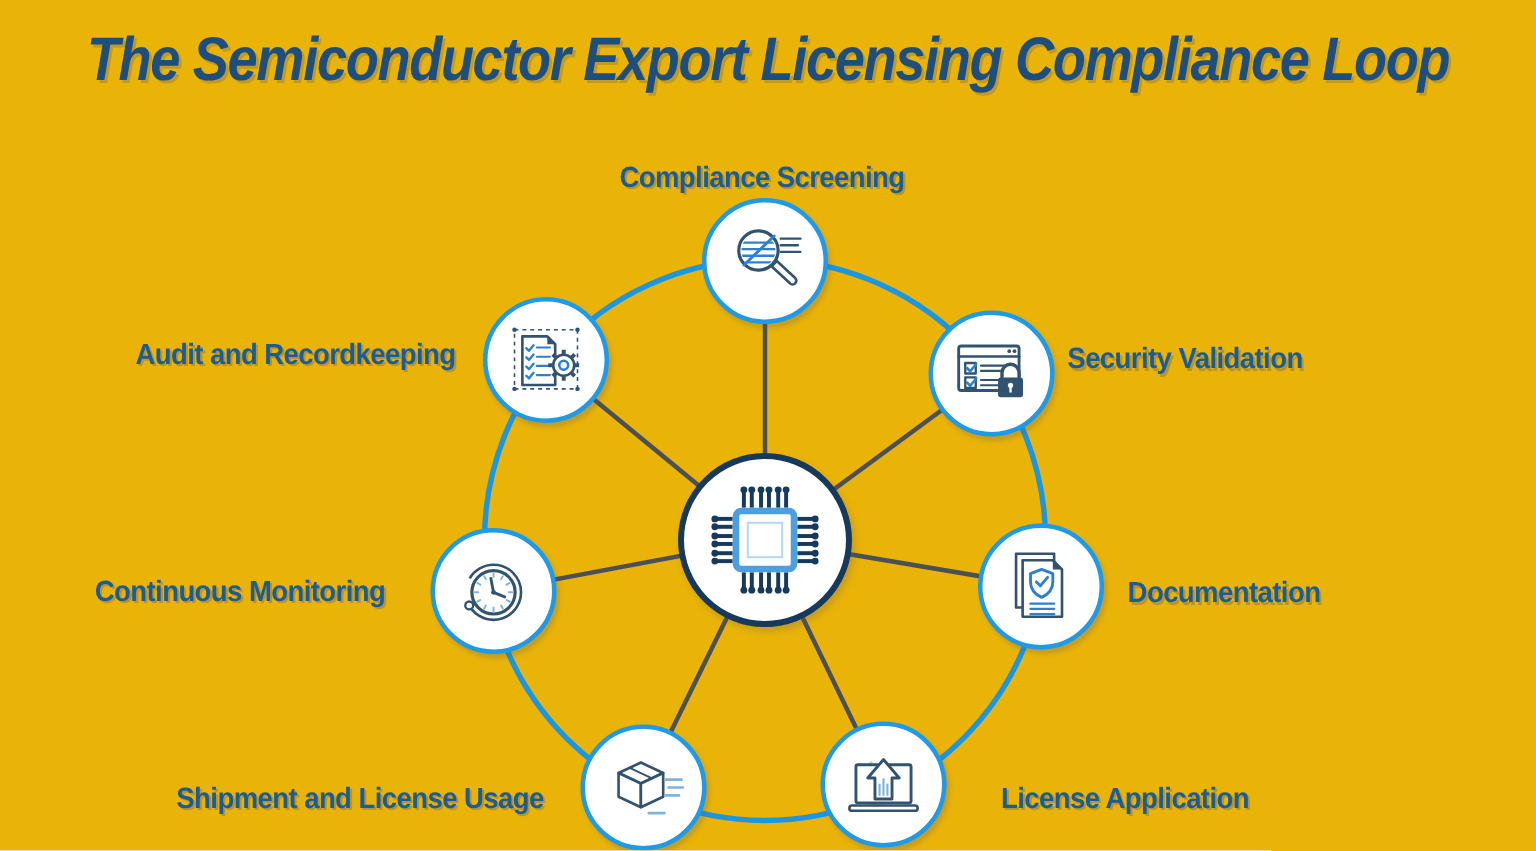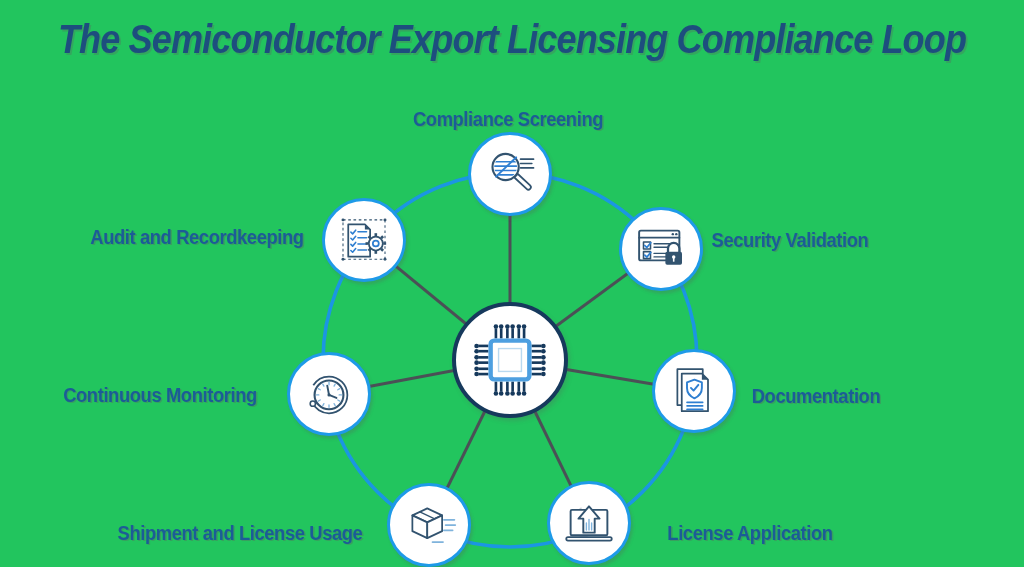--- a/index.html
+++ b/index.html
@@ -1,17 +1,17 @@
 <!DOCTYPE html>
 <html style="--label-title: #1d4e7e; --label: #1b5c97; --ring: #1b96e3; --node-border: #1e9ae8; --center-border: #16395c; --spoke: #4b5056; --icon-navy: #32536f; --icon-blue: #2f7fd1; --icon-light: #7fb3dc;"><head>
 <meta charset="utf-8">
 <style>
   html,body{margin:0;padding:0;background:#fff;}
   .stage{
-    position:relative;width:1024px;height:567px;background:#22c55e;overflow:hidden;
+    position:relative;width:1024px;height:567px;background:#eab308;overflow:hidden;
     font-family:"Liberation Sans", sans-serif;
   }
   .title{
     position:absolute;left:50%;top:16px;margin:0;white-space:nowrap;
     transform:translateX(-50%) scaleX(0.88);transform-origin:center;
     font-size:41px;font-weight:bold;font-style:italic;letter-spacing:-1px;
     color:var(--label-title,#1d4e7e);
     text-shadow:2px 2px 0 rgba(95,95,95,0.30);
   }
   .wires{position:absolute;left:0;top:0;width:1024px;height:567px;}

